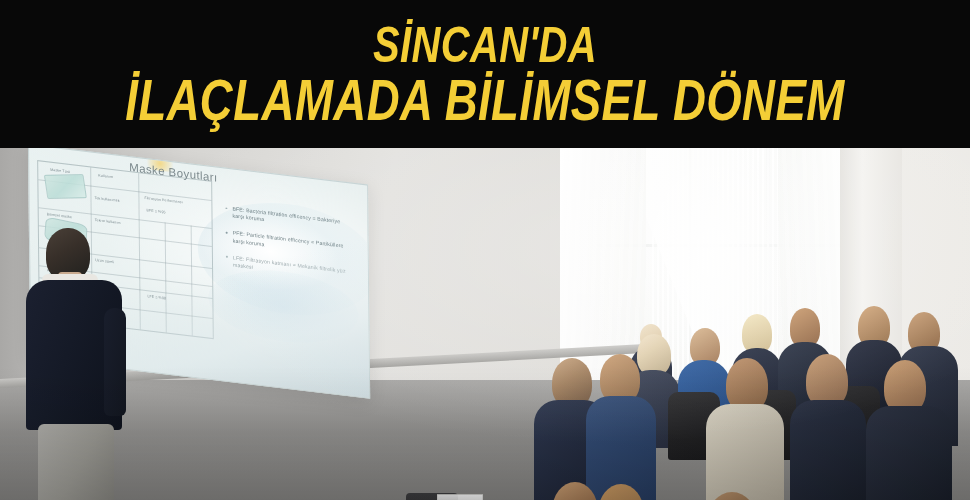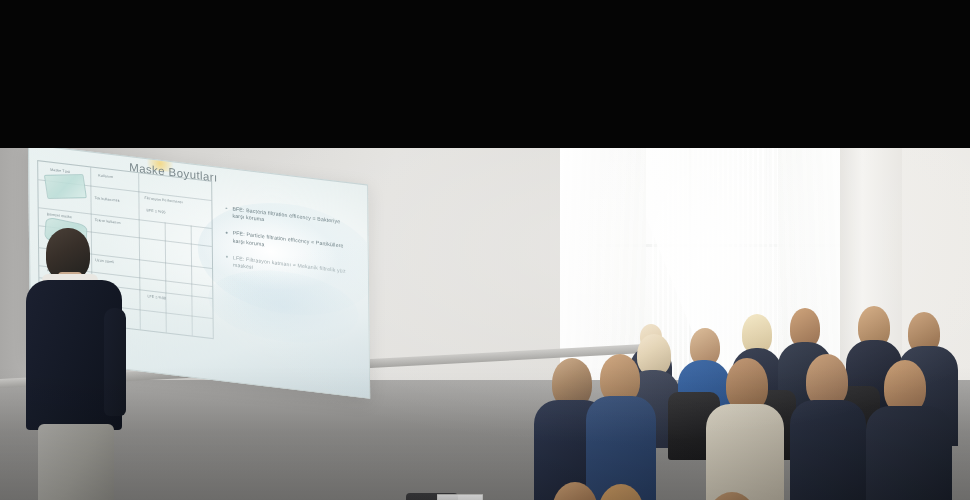--- a/index.html
+++ b/index.html
@@ -299,20 +299,26 @@
       radial-gradient(ellipse at 62% 28%, rgba(255,255,255,.22) 0%, rgba(255,255,255,0) 55%),
       linear-gradient(180deg, rgba(0,0,0,0) 62%, rgba(0,0,0,.14) 100%);
     pointer-events:none;
   }
 </style>
 </head>
 <body>
 
 <div class="news-card">
 
+  <div class="headline-banner">
+    <div class="headline-stack">
+      <span class="headline-line l1">SİNCAN'DA</span>
+      <span class="headline-line l2">İLAÇLAMADA BİLİMSEL DÖNEM</span>
+    </div>
+  </div>
 
   <div class="photo">
 
     <div class="wall-back"></div>
     <div class="wall-left-edge"></div>
     <div class="wall-right"></div>
     <div class="wall-pillar"></div>
     <div class="wall-corner"></div>
 
     <div class="window-zone">

